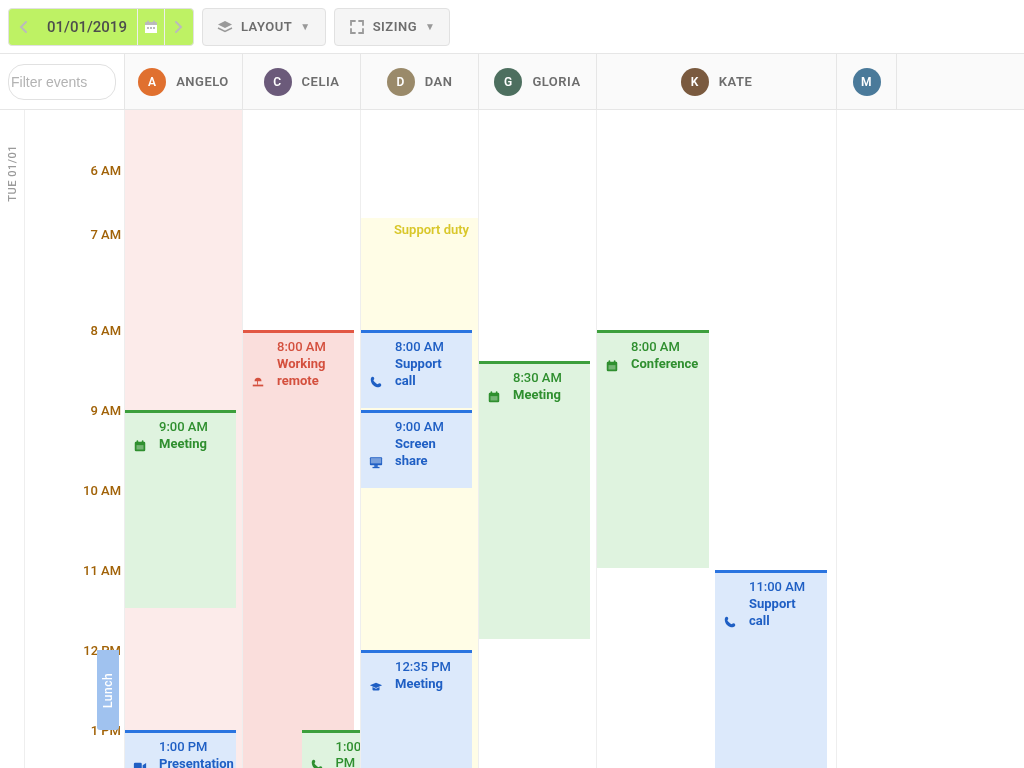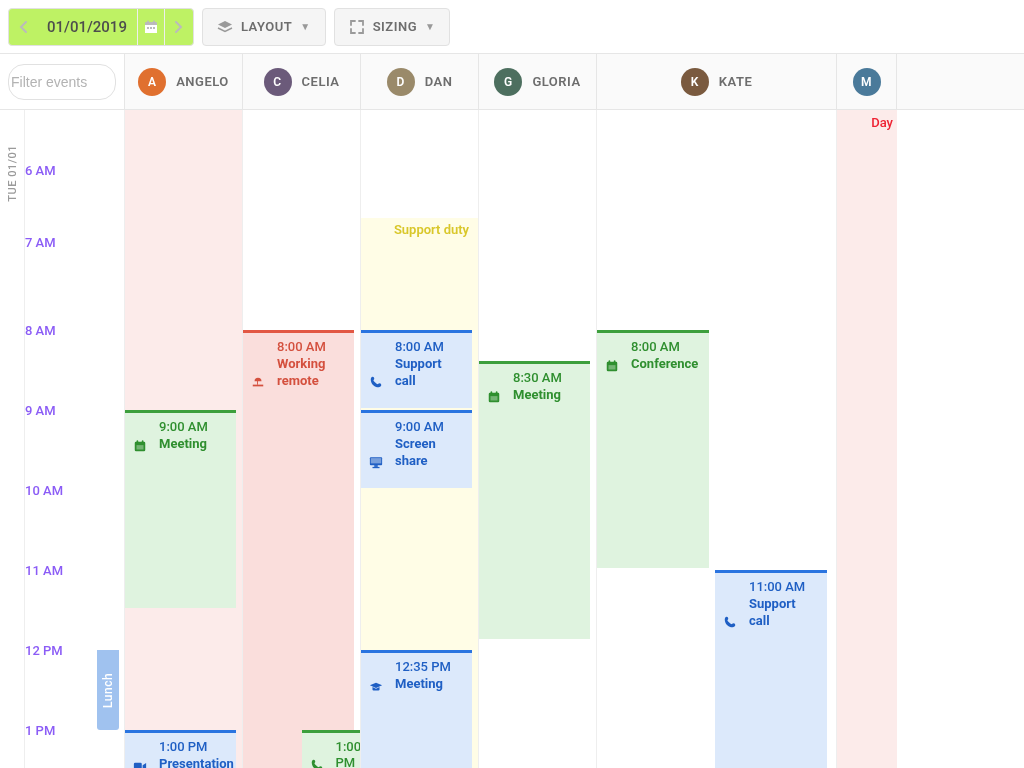--- a/index.html
+++ b/index.html
@@ -23,21 +23,21 @@
 
   .res-cell { display:flex; align-items:center; justify-content:center; gap:10px; border-right:1px solid #e6e6e6; font-size:13px; letter-spacing:0.5px; font-weight:600; color:#6d6d6d; }
   .avatar { width:28px; height:28px; border-radius:50%; overflow:hidden; display:flex; align-items:center; justify-content:center; font-size:12px; color:#fff; font-weight:600; }
 
   .body { display:flex; height: calc(100% - 56px); position:relative; }
 
   .day-label-col { width:25px; min-width:25px; border-right:1px solid #eee; display:flex; align-items:flex-start; justify-content:center; padding-top:35px; }
   .day-label { writing-mode: vertical-rl; transform: rotate(180deg); font-size:11px; color:#9a9a9a; letter-spacing:0.5px; font-weight:500; }
 
   .time-col { width:100px; min-width:100px; border-right:1px solid #eee; position:relative; }
-  .hour-label { position:absolute; width:100%; text-align:left; padding-right:12px; font-size:13px; color:#8b5cf6; font-weight:500; transform:translateY(-50%); }
+  .hour-label { position:absolute; width:100%; text-align:right; padding-right:3px; font-size:13px; color:#a16207; font-weight:500; transform:translateY(-50%); }
 
   .grid { flex:1; display:flex; position:relative; }
   .col { border-right:1px solid #eee; position:relative; height:100%; }
   .col.last { border-right:none; }
 
   
   .event { position:absolute; left:0; right:6px; border-top:3px solid; padding:6px 8px 4px 8px; font-size:13px; overflow:hidden; }
   .event .icon { display:inline-block; margin-right:6px; vertical-align:top; }
   .event .time { font-weight:500; }
   .event .title { font-weight:700; display:block; margin-top:1px; }
@@ -138,21 +138,21 @@
         </div>
       </div>
   </div>
 
   <div class="body">
     <div class="day-label-col">
       <span class="day-label">TUE 01/01</span>
     </div>
     <div class="time-col" id="time-col">
         <div class="hour-label" style="top: 60px;">6 AM</div>
-        <div class="hour-label" style="top: 132px;">7 AM</div>
+        <div class="hour-label" style="top: 124px;">7 AM</div>
         <div class="hour-label" style="top: 220px;">8 AM</div>
         <div class="hour-label" style="top: 300px;">9 AM</div>
         <div class="hour-label" style="top: 380px;">10 AM</div>
         <div class="hour-label" style="top: 460px;">11 AM</div>
         <div class="hour-label" style="top: 540px;">12 PM</div>
         <div class="hour-label" style="top: 620px;">1 PM</div>
         <div class="lunch-block" style="top: 540px; left: 72px; width: 22px; height: 80px;">Lunch</div>
       </div>
     <div class="grid" id="grid">
         <div class="col" style="width: 118px; min-width: 118px;">
@@ -307,20 +307,15 @@
                   <path d="M4 2 C4 2 6 2 6 4 C6 5 5 6 5 6 C5 6 6.5 9 10 10.5 C10 10.5 11 9.5 12 9.5 C14 9.5 14 11.5 14 11.5 C14 13 12.5 14 11 14 C6 14 2 10 2 5 C2 3.5 3 2 4 2 Z" fill="#1f5fc4"></path>
                 </svg>
               </span>
               <span class="txt">
                 <span class="time">11:00 AM</span>
                 <span class="title">Support call</span>
               </span>
             </div>
           </div>
         </div>
-        <div class="col last" style="width: 60px; min-width: 60px;">
-          <div class="event lightred-fill allbg" style="top: 0px; height: 720px; z-index: 0;">
-            <div class="dayoff-label">Day</div>
-          </div>
-        </div>
       </div>
   </div>
 </div>
 
 </body></html>

